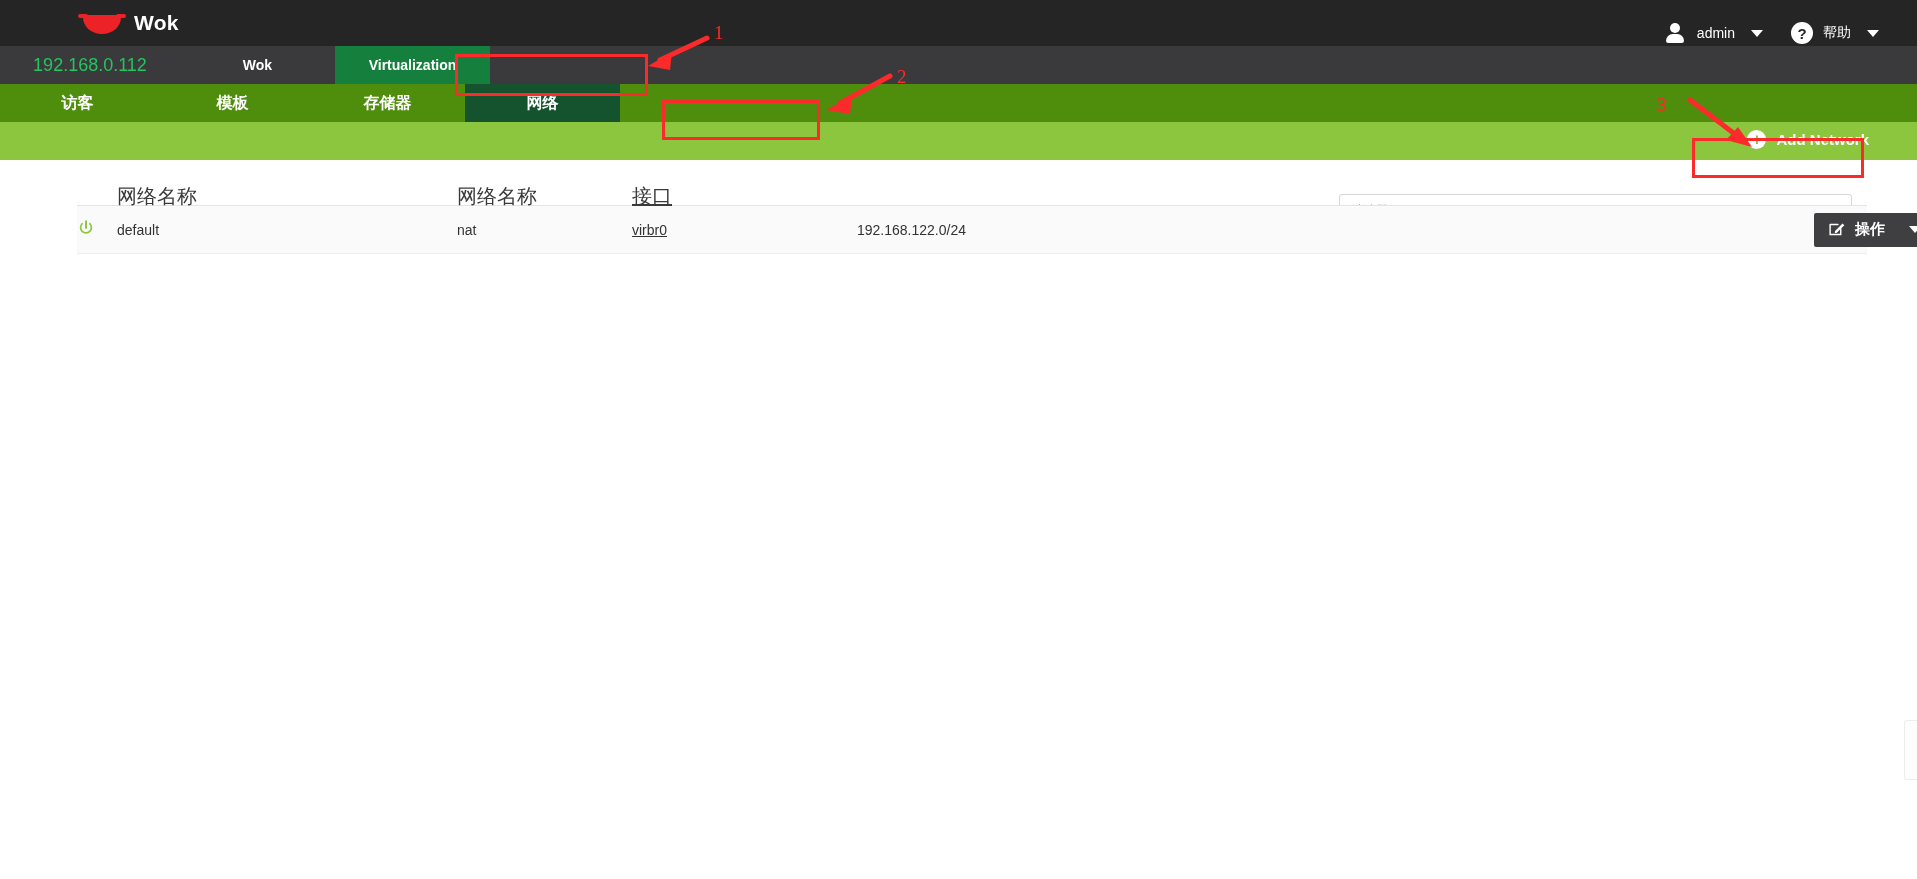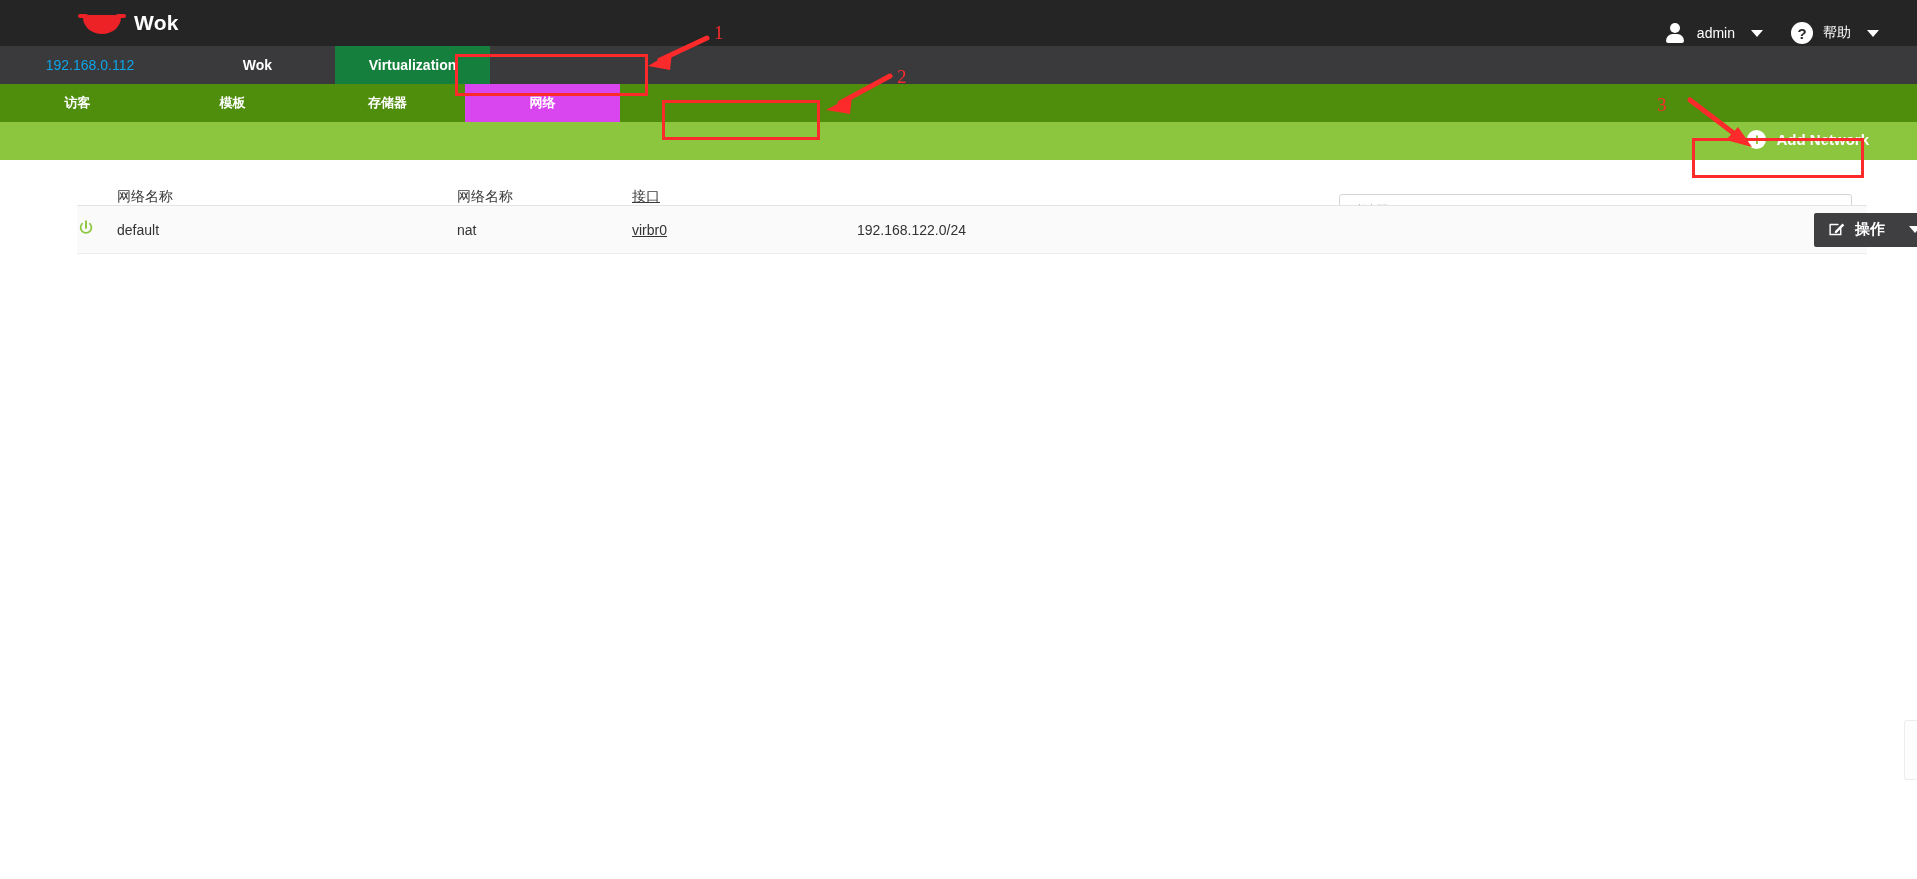--- a/index.html
+++ b/index.html
@@ -70,40 +70,40 @@
 
   
   .appnav {
     position: absolute; top: 46px; left: 0;
     width: 1917px; height: 38px;
     background: #3a3a3d;
     display: flex; align-items: stretch;
   }
   .appnav-host {
     width: 180px; display: flex; align-items: center; justify-content: center;
-    color: #0ea5e9; font-size: 14px;
+    color: #22c55e; font-size: 18px;
   }
   .appnav-item {
     width: 155px; display: flex; align-items: center; justify-content: center;
     color: #ffffff; font-size: 14px; font-weight: bold;
   }
   .appnav-item.active { background: #15803d; }
 
   
   .tabsbar {
     position: absolute; top: 84px; left: 0;
     width: 1917px; height: 38px;
     background: #4f8e0c;
     display: flex; align-items: stretch;
   }
   .tab {
     width: 155px; display: flex; align-items: center; justify-content: center;
-    color: #ffffff; font-size: 13px; font-weight: bold;
-  }
-  .tab.active { background: #d946ef; }
+    color: #ffffff; font-size: 16px; font-weight: bold;
+  }
+  .tab.active { background: #14532d; }
 
   
   .toolbar {
     position: absolute; top: 122px; left: 0;
     width: 1917px; height: 38px;
     background: #8cc63e;
   }
   .add-btn {
     position: absolute; right: 42px; top: 5px;
     display: flex; align-items: center;
@@ -131,21 +131,21 @@
     font-family: "Liberation Sans", "DejaVu Sans", sans-serif;
     outline: none; background: #fff;
   }
   .filter-input::placeholder { color: #9a9a9a; }
 
   .table { position: absolute; top: 0; left: 77px; width: 1790px; }
   .thead {
     display: flex; align-items: center; height: 46px;
     padding-top: 34px;
     border-bottom: 1px solid #e4e4e4;
-    font-size: 14px; color: #3a3a3a;
+    font-size: 20px; color: #3a3a3a;
   }
   .th { padding-bottom: 6px; }
   .col-state { width: 40px; }
   .col-name  { width: 340px; }
   .col-type  { width: 175px; }
   .col-iface { width: 225px; text-decoration: underline; }
   .col-addr  { flex: 1; }
   .col-act   { width: 150px; }
 
   .trow {

